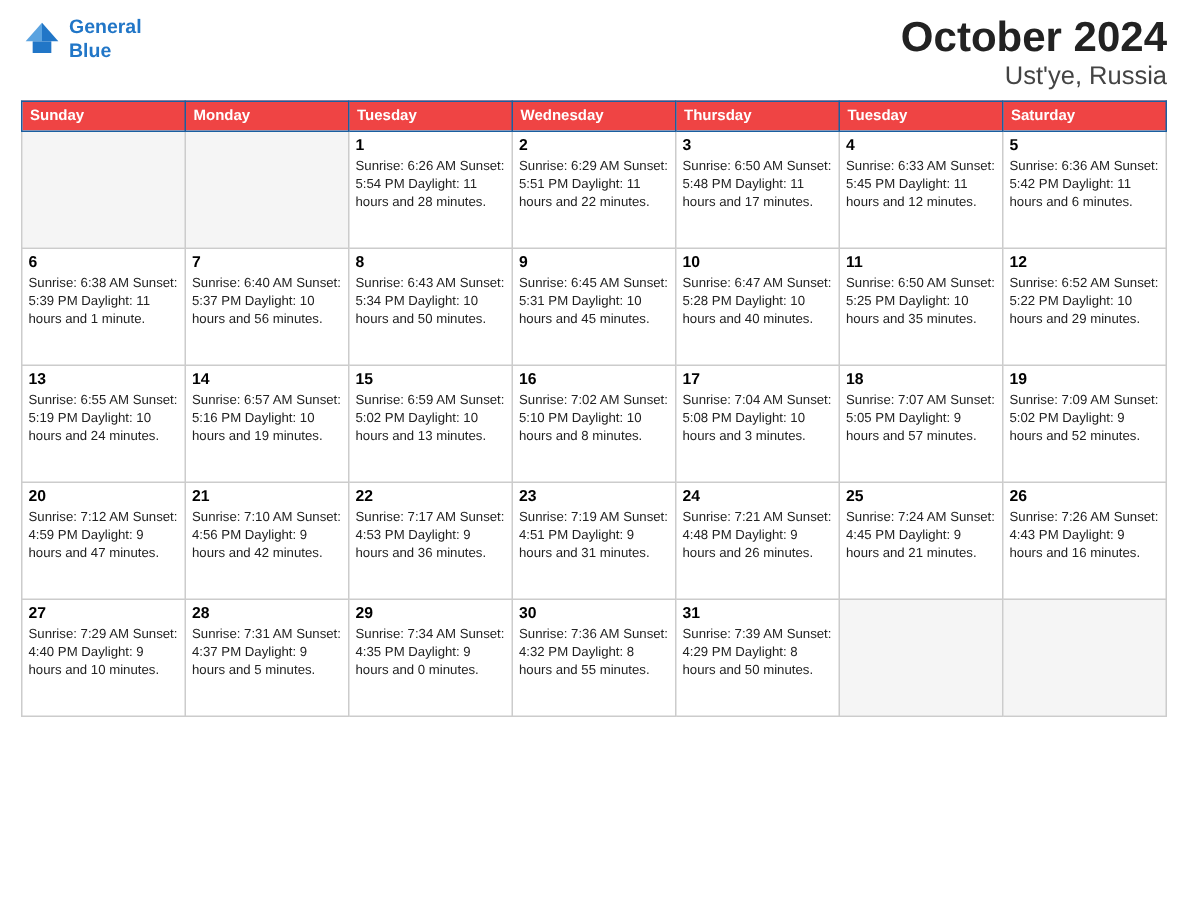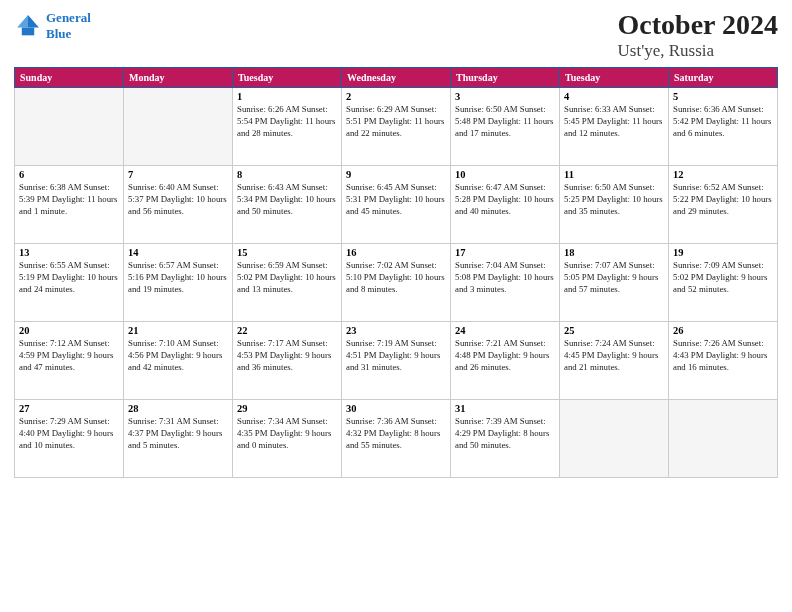--- a/index.html
+++ b/index.html
@@ -8,21 +8,20 @@
       background: #fff;
       width: 792px;
       height: 612px;
       overflow: hidden;
     }
     .page {
       width: 792px;
       height: 464px;
       background: #fff;
       padding: 10px 14px 8px 14px;
-      font-family: Liberation Serif, serif;
     }
     .header {
       display: flex;
       justify-content: space-between;
       align-items: flex-start;
       margin-bottom: 6px;
     }
     .logo {
       display: flex;
       align-items: center;
@@ -34,39 +33,39 @@
       line-height: 1.2;
     }
     .logo-text span {
       color: #2176c7;
     }
     .logo-icon {
       width: 28px;
       height: 28px;
     }
     .title-block {
-      text-align: left;
+      text-align: right;
     }
     .month-title {
       font-size: 28px;
       font-weight: bold;
       color: #222;
       line-height: 1.1;
     }
     .location {
       font-size: 17px;
       color: #444;
     }
     .calendar {
       width: 100%;
       border-collapse: collapse;
       font-size: 9.5px;
     }
     .calendar th {
-      background: #be185d;
+      background: #ef4444;
       color: #fff;
       text-align: left;
       padding: 4px 5px;
       font-size: 10px;
       font-weight: bold;
       border: 1px solid #1a5fa0;
     }
     .calendar td {
       border: 1px solid #ccc;
       vertical-align: top;

